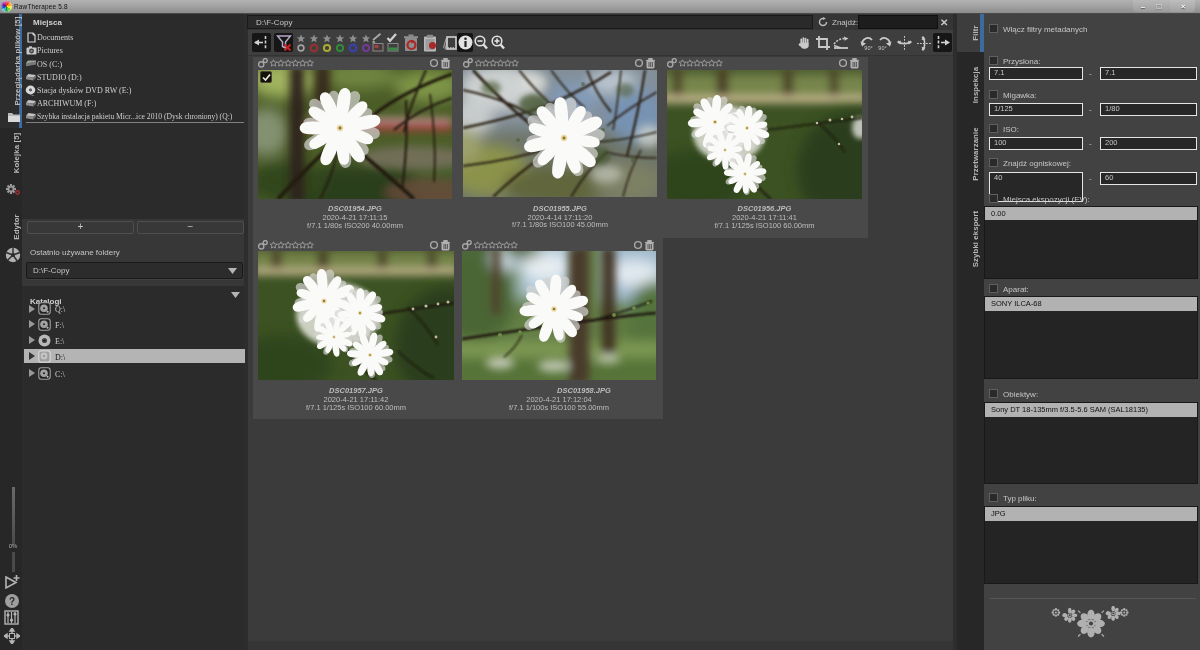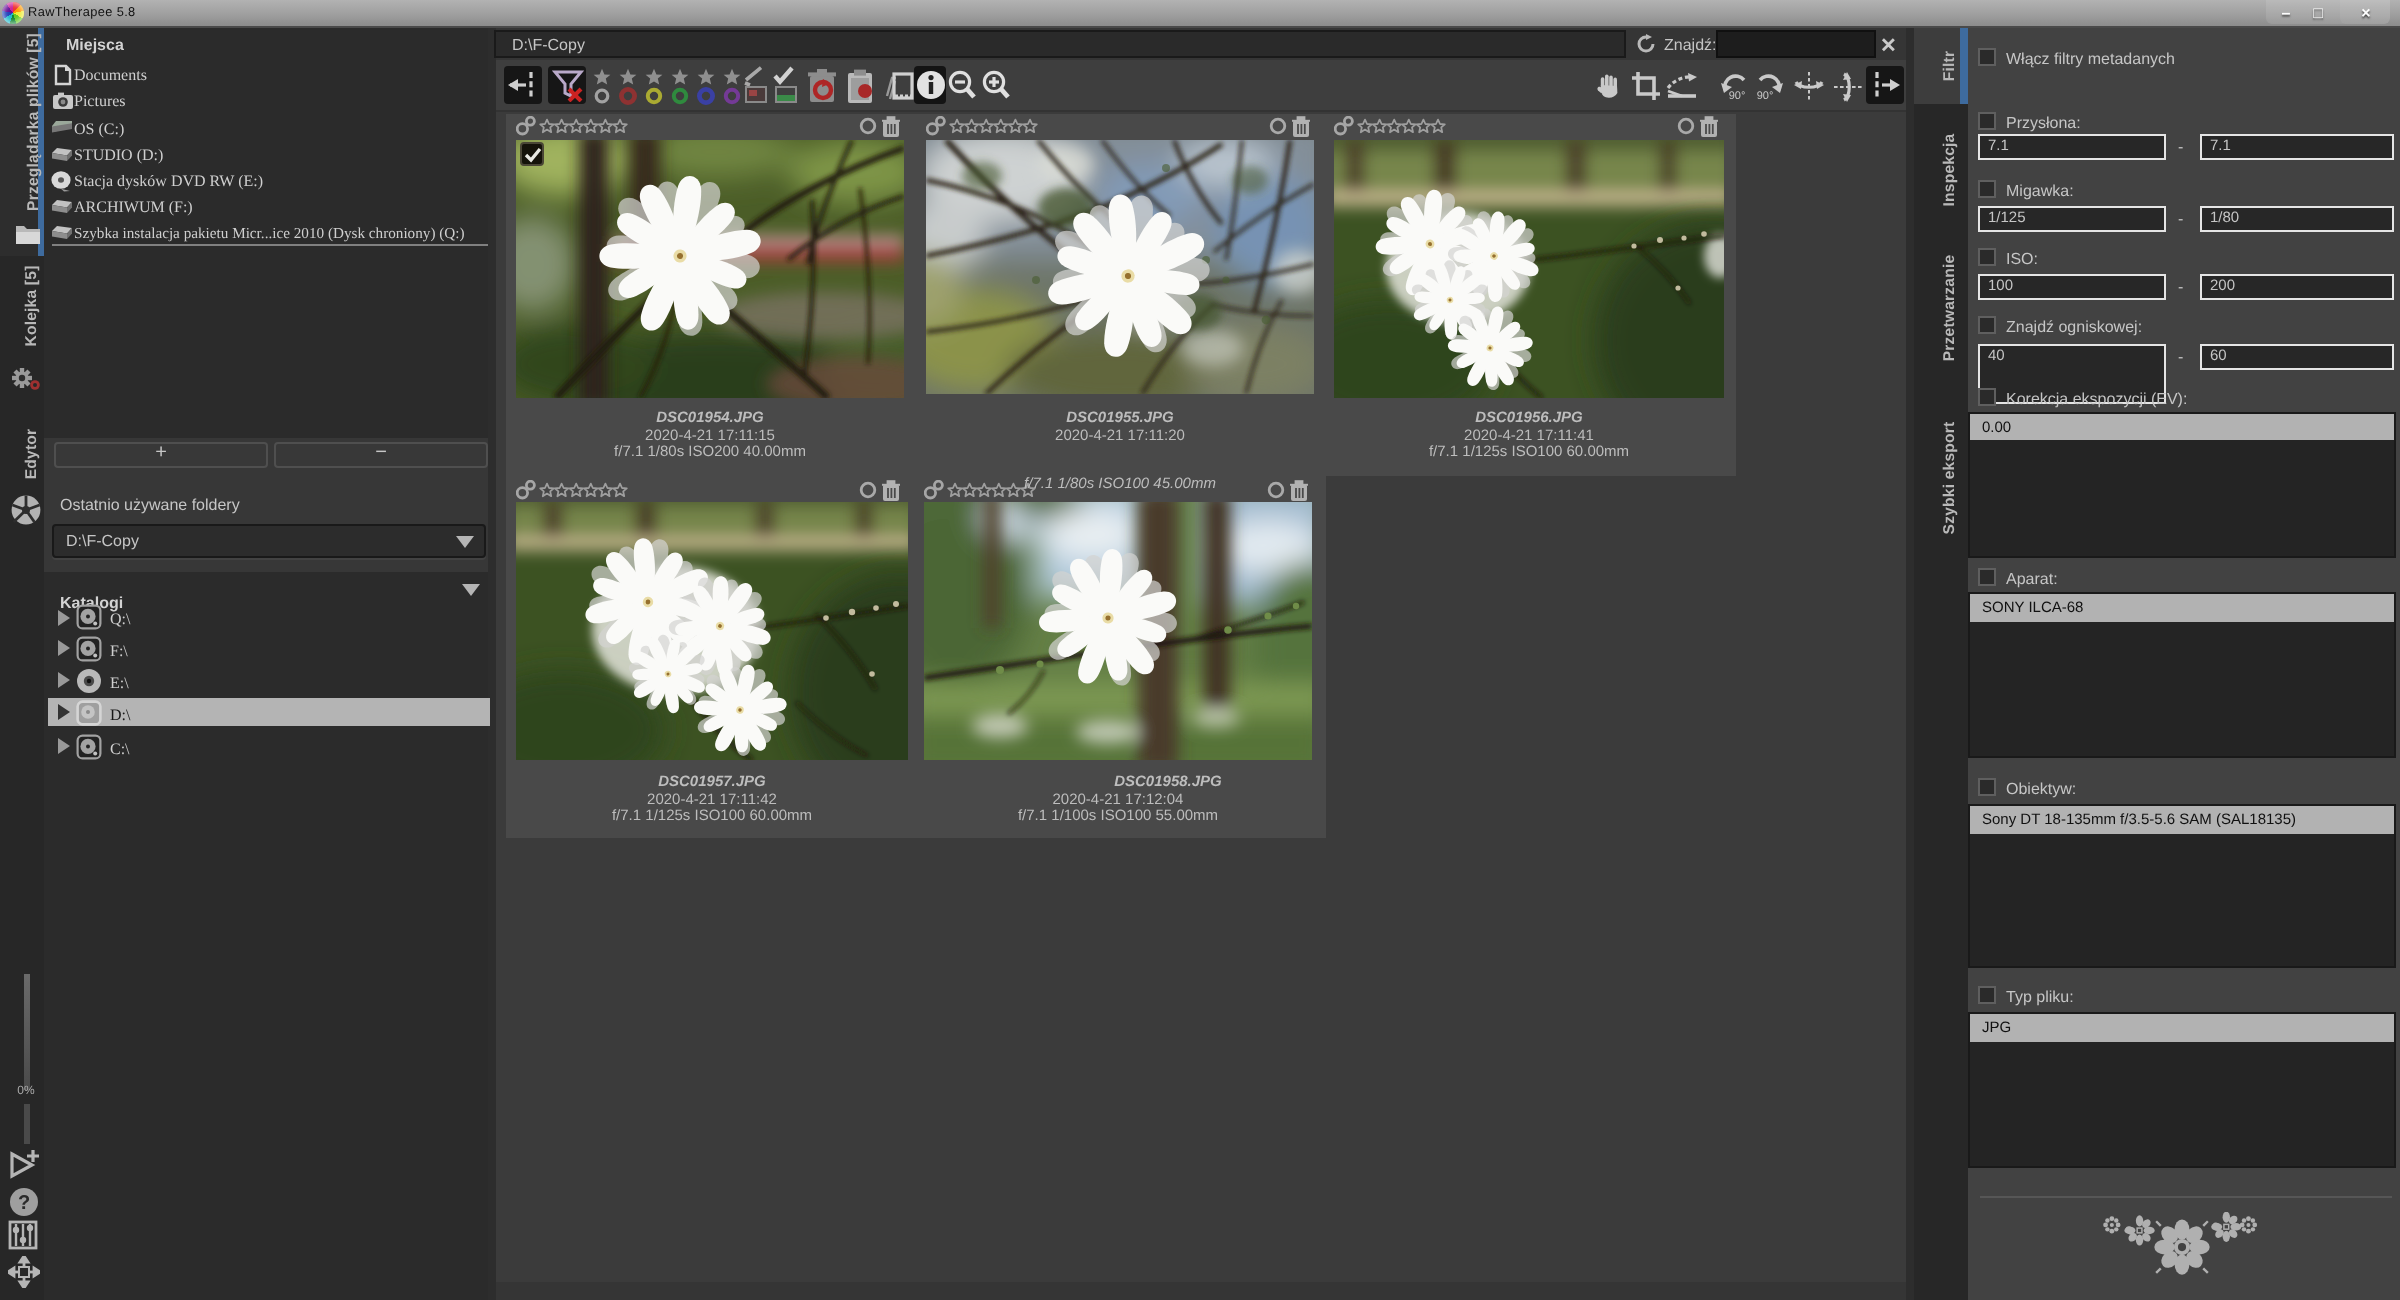--- a/index.html
+++ b/index.html
@@ -670,22 +670,22 @@
         <circle cx="172" cy="57" r="1.8"></circle>
         <circle cx="186" cy="52" r="1.6"></circle>
     </g>
     <use href="#fl" transform="translate(92,58) scale(1.08) rotate(4)"></use>
   </svg>
 
   <div class="abs thlbl" style="left:258px; top:204px; width:194px; font-weight:bold; font-style:italic;">DSC01954.JPG</div>
   <div class="abs thlbl" style="left:258px; top:212.5px; width:194px;">2020-4-21 17:11:15</div>
   <div class="abs thlbl" style="left:258px; top:220.5px; width:194px;">f/7.1 1/80s ISO200 40.00mm</div>
   <div class="abs thlbl" style="left:463px; top:204px; width:194px; font-weight:bold; font-style:italic;">DSC01955.JPG</div>
-  <div class="abs thlbl" style="left:463px; top:212.5px; width:194px;">2020-4-21 17:11:20</div>
-  <div class="abs thlbl" style="left:463px; top:237px; width:194px;font-style:italic;">f/7.1 1/80s ISO100 45.00mm</div>
+  <div class="abs thlbl" style="left:463px; top:212.5px; width:194px;">2020-4-14 17:11:20</div>
+  <div class="abs thlbl" style="left:463px; top:220px; width:194px;">f/7.1 1/80s ISO100 45.00mm</div>
   <div class="abs thlbl" style="left:667px; top:204px; width:195px; font-weight:bold; font-style:italic;">DSC01956.JPG</div>
   <div class="abs thlbl" style="left:667px; top:212.5px; width:195px;">2020-4-21 17:11:41</div>
   <div class="abs thlbl" style="left:667px; top:220.5px; width:195px;">f/7.1 1/125s ISO100 60.00mm</div>
   <div class="abs thlbl" style="left:258px; top:386px; width:196px; font-weight:bold; font-style:italic;">DSC01957.JPG</div>
   <div class="abs thlbl" style="left:258px; top:394.5px; width:196px;">2020-4-21 17:11:42</div>
   <div class="abs thlbl" style="left:258px; top:402.5px; width:196px;">f/7.1 1/125s ISO100 60.00mm</div>
   <div class="abs thlbl" style="left:487px; top:386px; width:194px; font-weight:bold; font-style:italic;">DSC01958.JPG</div>
   <div class="abs thlbl" style="left:462px; top:394.5px; width:194px;">2020-4-21 17:12:04</div>
   <div class="abs thlbl" style="left:462px; top:402.5px; width:194px;">f/7.1 1/100s ISO100 55.00mm</div>
 
@@ -717,21 +717,21 @@
   <div class="abs lbl" style="left:1089px; top:139px;">-</div>
   <div class="abs field" style="left:1100px; top:137px; width:97px; height:13px;">200</div>
 
   <div class="abs cb" style="left:989px; top:158px;"></div>
   <div class="abs lbl" style="left:1003px; top:158.5px;">Znajdź ogniskowej:</div>
   <div class="abs field" style="left:989px; top:172px; width:94px; height:30px;">40</div>
   <div class="abs lbl" style="left:1089px; top:174px;">-</div>
   <div class="abs field" style="left:1100px; top:172px; width:97px; height:13px;">60</div>
 
   <div class="abs cb" style="left:989px; top:194px;"></div>
-  <div class="abs lbl" style="left:1003px; top:194.5px;">Korekcja ekspozycji (EV):</div>
+  <div class="abs lbl" style="left:1003px; top:194.5px;">Miejsca ekspozycji (EV):</div>
   <div class="abs listbox" style="left:984px; top:206px; width:214px; height:73px;"></div>
   <div class="abs lightrow" style="left:985px; top:206.5px; width:212px; height:13px; line-height:13px;">0.00</div>
 
   <div class="abs cb" style="left:989px; top:284px;"></div>
   <div class="abs lbl" style="left:1003px; top:284.5px;">Aparat:</div>
   <div class="abs listbox" style="left:984px; top:296px; width:214px; height:83px;"></div>
   <div class="abs lightrow" style="left:985px; top:297px; width:212px; height:14px; line-height:14px;">SONY ILCA-68</div>
 
   <div class="abs cb" style="left:989px; top:389px;"></div>
   <div class="abs lbl" style="left:1003px; top:389.5px;">Obiektyw:</div>

